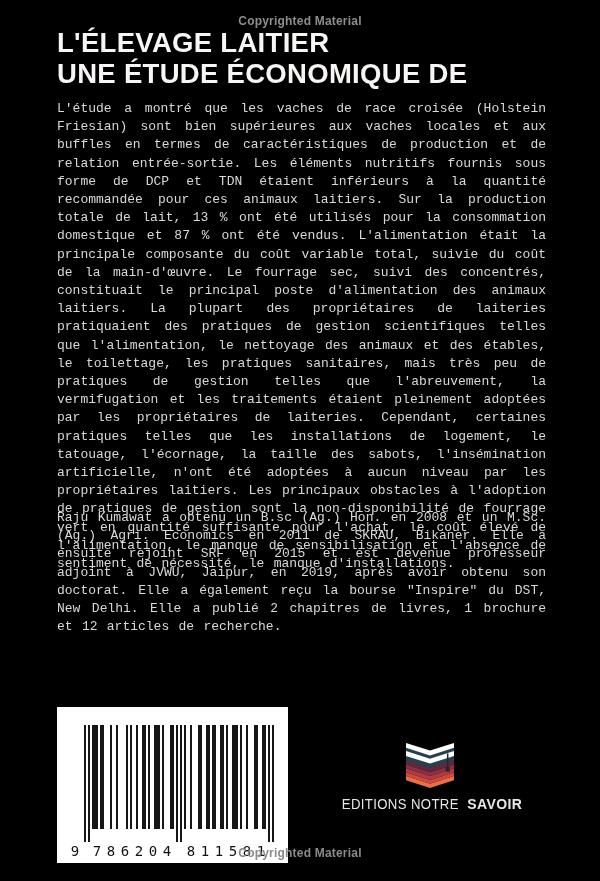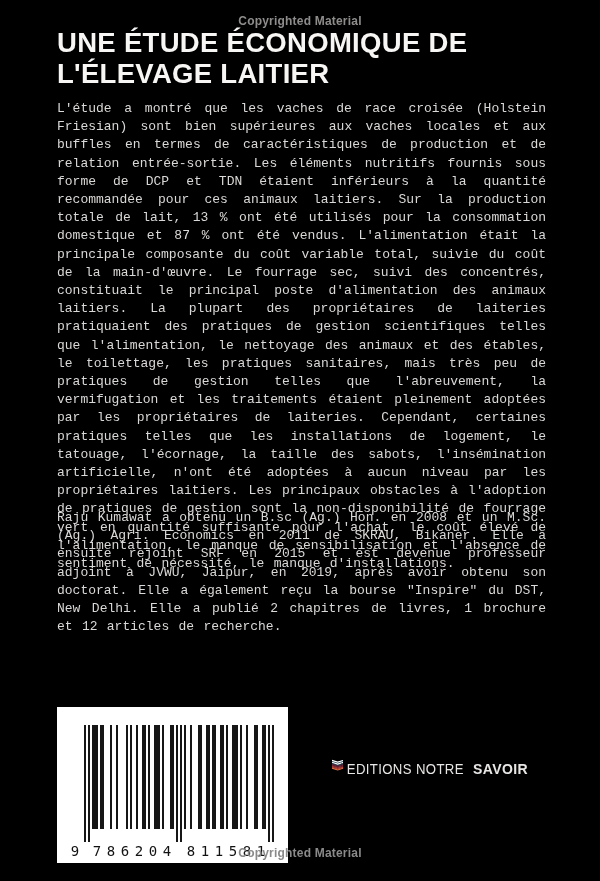--- a/index.html
+++ b/index.html
@@ -44,43 +44,43 @@
   .barcode-box {
     position:absolute; left:57px; top:707px;
     width:231px; height:156px;
     background:#ffffff;
     display:flex; justify-content:center; align-items:flex-start;
     z-index:2;
   }
   .barcode-box svg { margin-top:18px; }
   .publisher {
     position:absolute; left:332px; top:741px; width:196px;
-    display:flex; align-items:center;
+    display:flex; flex-direction:column; align-items:center;
   }
   .publisher-logo { width:50px; height:48px; margin-bottom:7px; }
   .publisher-name {
     color:#e9e7e5;
     font-size:14px;
     letter-spacing:0.4px;
     white-space:nowrap;
   }
   .publisher-name .prefix { font-weight:400; margin-right:5px; transform:scaleX(0.94); display:inline-block; }
   .publisher-name .emphasis { font-weight:700; }
   .barcode-digits { font-family:"DejaVu Sans Mono", monospace; }
 </style>
 </head>
 <body>
 
 <div class="page">
 
   <div class="copyright top">Copyrighted Material</div>
 
   <h1 class="title">
+    <div>L'ÉLEVAGE LAITIER</div>
     <div>UNE ÉTUDE ÉCONOMIQUE DE</div>
-    <div>L'ÉLEVAGE LAITIER</div>
   </h1>
 
   <p class="bodytext synopsis">L'étude a montré que les vaches de race croisée (Holstein Friesian) sont bien supérieures aux vaches locales et aux buffles en termes de caractéristiques de production et de relation entrée-sortie. Les éléments nutritifs fournis sous forme de DCP et TDN étaient inférieurs à la quantité recommandée pour ces animaux laitiers. Sur la production totale de lait, 13 % ont été utilisés pour la consommation domestique et 87 % ont été vendus. L'alimentation était la principale composante du coût variable total, suivie du coût de la main-d'œuvre. Le fourrage sec, suivi des concentrés, constituait le principal poste d'alimentation des animaux laitiers. La plupart des propriétaires de laiteries pratiquaient des pratiques de gestion scientifiques telles que l'alimentation, le nettoyage des animaux et des étables, le toilettage, les pratiques sanitaires, mais très peu de pratiques de gestion telles que l'abreuvement, la vermifugation et les traitements étaient pleinement adoptées par les propriétaires de laiteries. Cependant, certaines pratiques telles que les installations de logement, le tatouage, l'écornage, la taille des sabots, l'insémination artificielle, n'ont été adoptées à aucun niveau par les propriétaires laitiers. Les principaux obstacles à l'adoption de pratiques de gestion sont la non-disponibilité de fourrage vert en quantité suffisante pour l'achat, le coût élevé de l'alimentation, le manque de sensibilisation et l'absence de sentiment de nécessité, le manque d'installations.</p>
 
   <p class="bodytext bio">Raju Kumawat a obtenu un B.sc (Ag.) Hon. en 2008 et un M.Sc.(Ag.) Agri. Economics en 2011 de SKRAU, Bikaner. Elle a ensuite rejoint SRF en 2015 et est devenue professeur adjoint à JVWU, Jaipur, en 2019, après avoir obtenu son doctorat. Elle a également reçu la bourse "Inspire" du DST, New Delhi. Elle a publié 2 chapitres de livres, 1 brochure et 12 articles de recherche.</p>
 
   <div class="barcode-box">
     <svg id="barcode-svg" width="206" height="138" viewBox="0 0 206 138" xmlns="http://www.w3.org/2000/svg">
         <rect x="14" y="0" width="2" height="117" fill="#161616"></rect>
         <rect x="18" y="0" width="2" height="117" fill="#161616"></rect>

